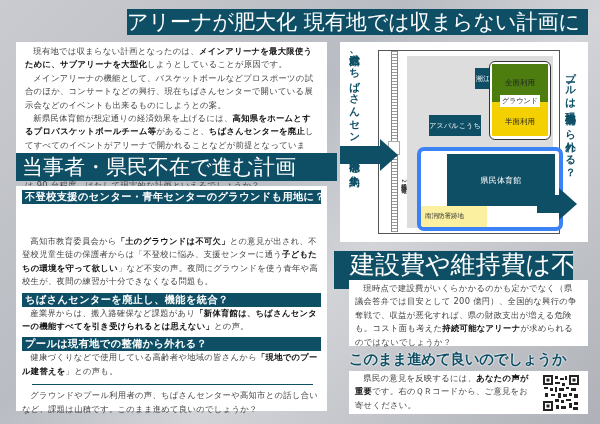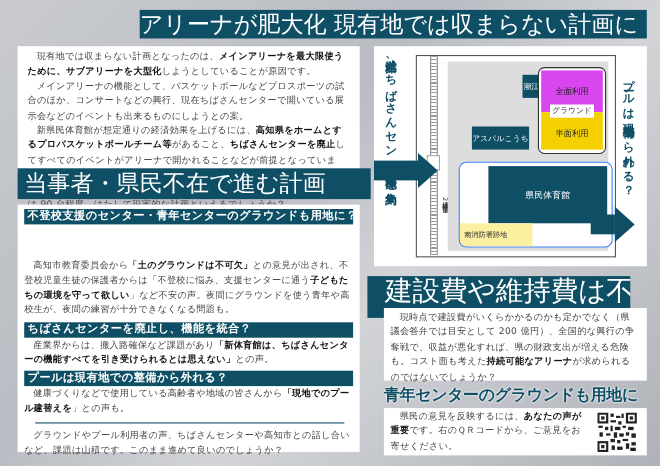--- a/index.html
+++ b/index.html
@@ -72,26 +72,26 @@
 
   <div class="abs map-box" style="left:38px; top:8px; width:180px; height:182px; background:#fff;">
     <div class="abs rail" style="left:12px; top:0; width:5px; height:181px;"></div>
     <div class="abs" style="left:9px; top:90px; width:10px; height:12px; background:#fff; border:1px solid #aaa;"></div>
     <div class="abs" style="left:20px; top:150px; writing-mode:vertical-rl; font-size:6px; color:#333; transform:translateY(-50%); top:130px;">桟橋通2丁目電停</div>
     <div class="abs" style="left:28px; top:5px; width:146px; height:172px; background:#ddd;"></div>
     <div class="abs bld" style="left:50px; top:17px; width:52px; height:21px;margin-left:46px;">潮江市民図書館</div>
     <div class="abs bld" style="left:50px; top:64px; width:52px; height:21px;">アスパルこうち</div>
 
     <div class="abs" style="left:110px; top:10px; width:60px; height:77px; border:1px solid #333; border-radius:6px; overflow:hidden; background:#fff;">
-      <div class="abs" style="left:2px; top:2px; width:56px; height:38px; background:#d946ef; display:flex; align-items:center; justify-content:center; font-size:7.5px; color:#222;">全面利用</div>
+      <div class="abs" style="left:2px; top:2px; width:56px; height:38px; background:#4d7c0f; display:flex; align-items:center; justify-content:center; font-size:7.5px; color:#222;">全面利用</div>
       <div class="abs" style="left:2px; top:40px; width:56px; height:34px; background:#f5d000; display:flex; align-items:center; justify-content:center; font-size:7.5px; color:#222; padding-top:6px; box-sizing:border-box;">半面利用</div>
       <div class="abs" style="left:10px; top:33px; width:40px; height:12px; background:#fff; font-size:7px; text-align:center; line-height:12px; color:#222;">グラウンド</div>
     </div>
 
-    <div class="abs" style="left:38px; top:96px; width:138px; height:76px; border:1px solid #3b82f6; border-radius:7px; background:#fff; overflow:hidden;">
+    <div class="abs" style="left:38px; top:96px; width:138px; height:76px; border:4px solid #3b82f6; border-radius:7px; background:#fff; overflow:hidden;">
       <div class="abs bld" style="left:26px; top:3px; width:108px; height:52px; font-size:8px;">県民体育館</div>
       <div class="abs" style="left:0; top:55px; width:62px; height:21px; background:#fbf0a0; font-size:6.5px; line-height:21px; padding-left:4px; color:#333;">南消防署跡地</div>
     </div>
   </div>
 
   <div class="abs" style="left:0; top:97px; display:flex; align-items:center;">
     <div class="arrow-body" style="width:40px; height:18px;"></div>
     <div class="arrow-head"></div>
   </div>
   <div class="abs" style="left:197px; top:146px; display:flex; align-items:center;">
@@ -99,21 +99,21 @@
     <div class="arrow-head"></div>
   </div>
 </div>
 
 <div class="abs title-bar" style="left:334px; top:251px; width:239px; height:38px; font-size:25px; line-height:27px; padding-left:16px; box-sizing:border-box;">建設費や維持費は不明</div>
 
 <div class="abs panel" style="left:349px; top:280px; width:239px; height:66px; padding:2px 8px 0 6px; box-sizing:border-box;">
   <p class="para"><span>現時点で建設費がいくらかかるのかも定かでなく（県議会答弁では目安として 200 億円）、全国的な興行の争奪戦で、収益が悪化すれば、県の財政支出が増える危険も。コスト面も考えた</span><b>持続可能なアリーナ</b><span>が求められるのではないでしょうか？</span></p>
 </div>
 
-<div class="abs" style="left:349px; top:350px; width:245px; height:18px; font-size:14.5px; font-weight:bold; color:#0f4f66; white-space:nowrap; letter-spacing:-0.3px; text-shadow:0 0 2px #fff, 0 0 2px #fff;">青年センターのグラウンドも用地に</div>
+<div class="abs" style="left:349px; top:350px; width:245px; height:18px; font-size:14.5px; font-weight:bold; color:#0f4f66; white-space:nowrap; letter-spacing:-0.3px; text-shadow:0 0 2px #fff, 0 0 2px #fff;">このまま進めて良いのでしょうか</div>
 
 <div class="abs panel" style="left:349px; top:371px; width:239px; height:43px;">
   <p class="para" style="position:absolute; left:6px; top:1px; width:176px;"><span>県民の意見を反映するには、</span><b>あなたの声が重要</b><span>です。右のＱＲコードから、ご意見をお寄せください。</span></p>
   <div class="abs" style="left:194px; top:4px; width:36px; height:36px; background:#fff;">
     <svg width="36" height="36" viewBox="0 0 36 36">
       <rect x="0" y="0" width="10" height="10" fill="#222"></rect>
         <rect x="2" y="2" width="6" height="6" fill="#fff"></rect>
         <rect x="3.5" y="3.5" width="3" height="3" fill="#222"></rect>
       <rect x="26" y="0" width="10" height="10" fill="#222"></rect>
         <rect x="28" y="2" width="6" height="6" fill="#fff"></rect>

